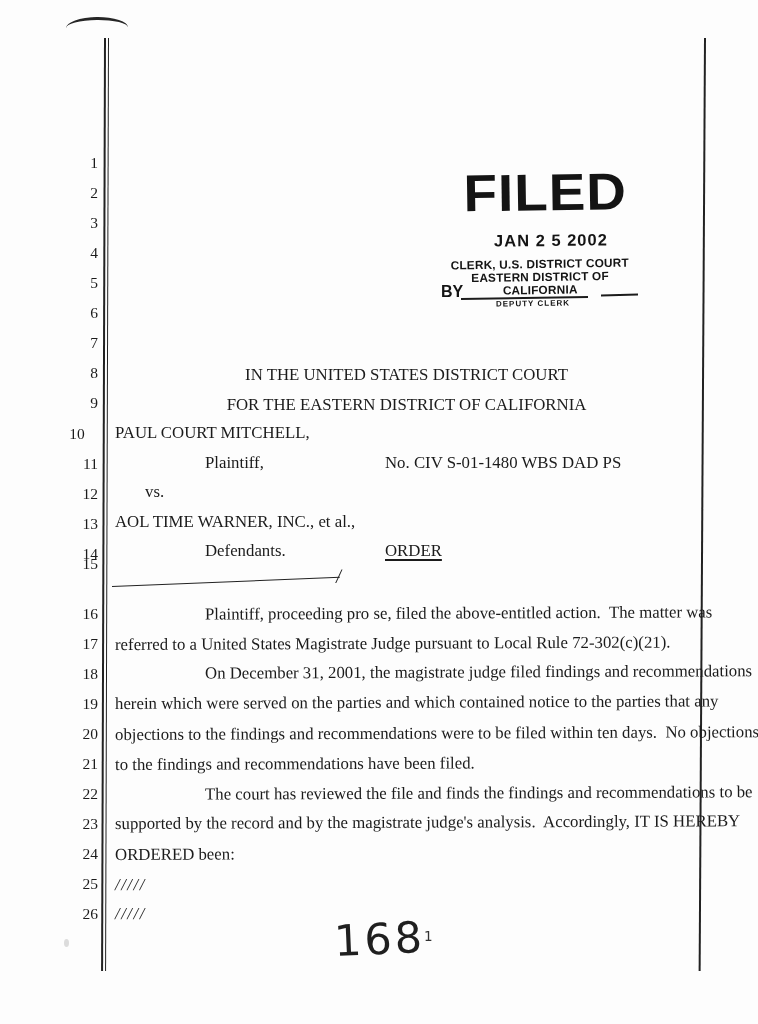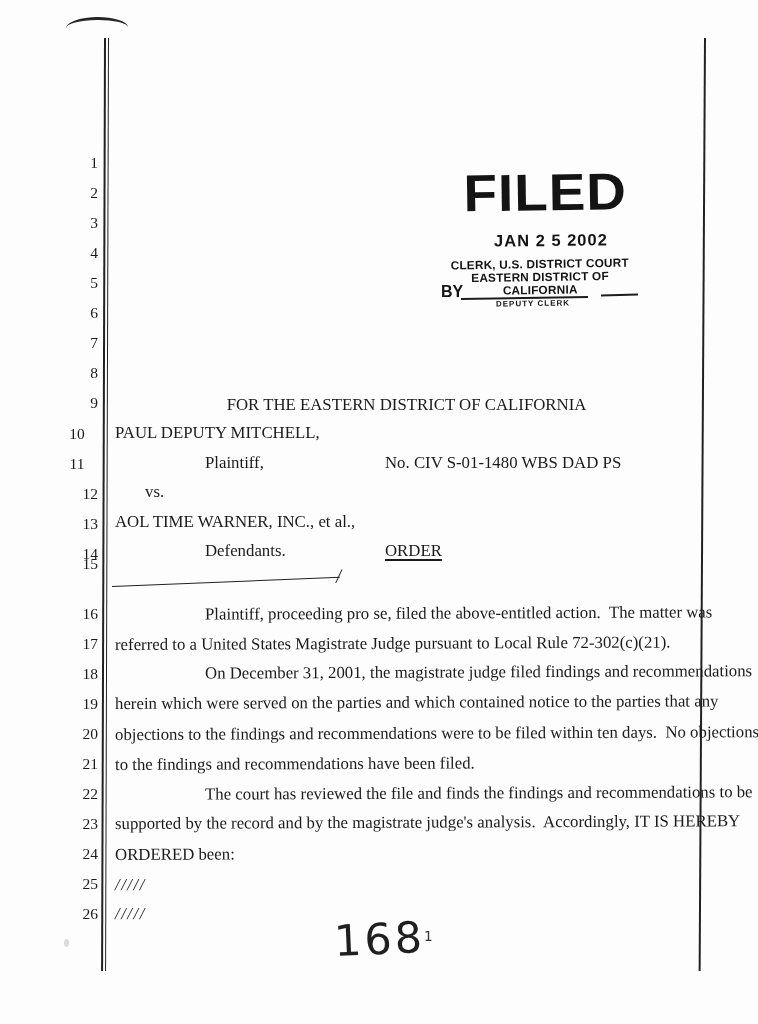--- a/index.html
+++ b/index.html
@@ -72,21 +72,21 @@
       <div class="gutter-num" style="top: 153px;">1</div>
       <div class="gutter-num" style="top: 183.05px;">2</div>
       <div class="gutter-num" style="top: 213.1px;">3</div>
       <div class="gutter-num" style="top: 243.15px;">4</div>
       <div class="gutter-num" style="top: 273.2px;">5</div>
       <div class="gutter-num" style="top: 303.25px;">6</div>
       <div class="gutter-num" style="top: 333.3px;">7</div>
       <div class="gutter-num" style="top: 363.35px;">8</div>
       <div class="gutter-num" style="top: 393.4px;">9</div>
       <div class="gutter-num" style="top: 424px; text-align: center;">10</div>
-      <div class="gutter-num" style="top: 453.5px; text-align: center;">11</div>
+      <div class="gutter-num" style="top: 453.5px;">11</div>
       <div class="gutter-num" style="top: 483.55px;">12</div>
       <div class="gutter-num" style="top: 513.6px;">13</div>
       <div class="gutter-num" style="top: 544px;">14</div>
       <div class="gutter-num" style="top: 554px;">15</div>
       <div class="gutter-num" style="top: 603.75px;">16</div>
       <div class="gutter-num" style="top: 633.8px;">17</div>
       <div class="gutter-num" style="top: 663.85px;">18</div>
       <div class="gutter-num" style="top: 693.9px;">19</div>
       <div class="gutter-num" style="top: 723.95px;">20</div>
       <div class="gutter-num" style="top: 754px;">21</div>
@@ -101,23 +101,24 @@
   <div class="stamp stamp-date">JAN 2 5 2002</div>
   <div class="stamp stamp-clerk">
     <div>CLERK, U.S. DISTRICT COURT</div>
     <div>EASTERN DISTRICT OF CALIFORNIA</div>
   </div>
   <div class="stamp stamp-by">BY</div>
   <div class="stamp stamp-by-line"></div>
   <div class="stamp stamp-by-short"></div>
   <div class="stamp stamp-deputy">DEPUTY CLERK</div>
 
+  <div class="doc-line centered" style="top:365px;">IN THE UNITED STATES DISTRICT COURT</div>
   <div class="doc-line centered" style="top:395px;">FOR THE EASTERN DISTRICT OF CALIFORNIA</div>
 
-  <div class="doc-line" style="left:115px;top:423px;">PAUL DEPUTY MITCHELL,</div>
+  <div class="doc-line" style="left:115px;top:423px;">PAUL COURT MITCHELL,</div>
   <div class="doc-line" style="left:205px;top:453px;text-align:center;">Plaintiff,</div>
   <div class="doc-line" style="left:385px;top:453px;">No. CIV S-01-1480 WBS DAD PS</div>
   <div class="doc-line" style="left:145px;top:482px;">vs.</div>
   <div class="doc-line" style="left:115px;top:512px;">AOL TIME WARNER, INC., et al.,</div>
   <div class="doc-line" style="left:205px;top:541px;">Defendants.</div>
   <div class="doc-line underlined" style="left:385px;top:541px;">ORDER</div>
   <div class="caption-sep-line"></div>
   <div class="caption-sep-slash">/</div>
 
   <div>

